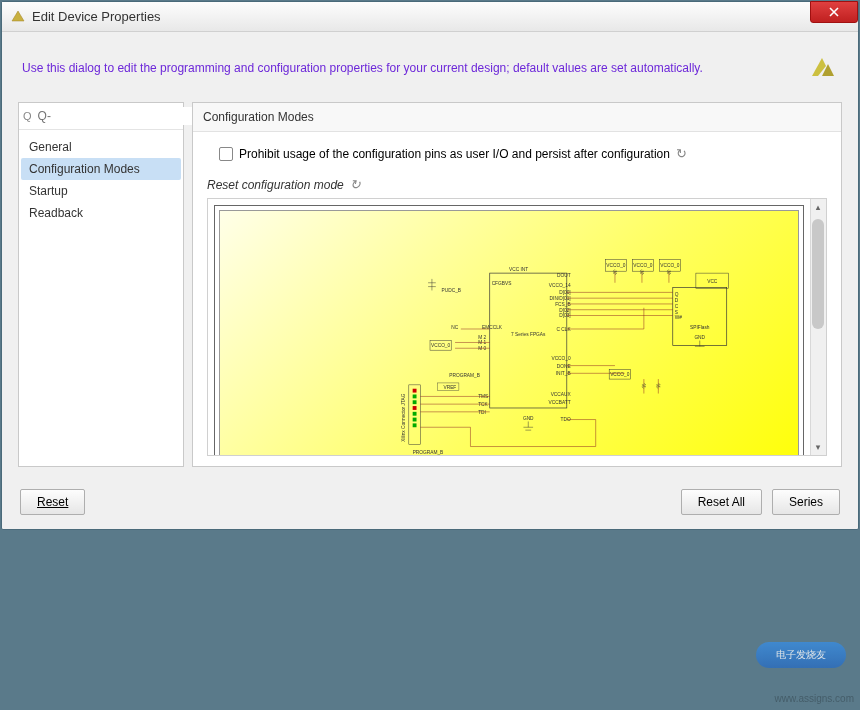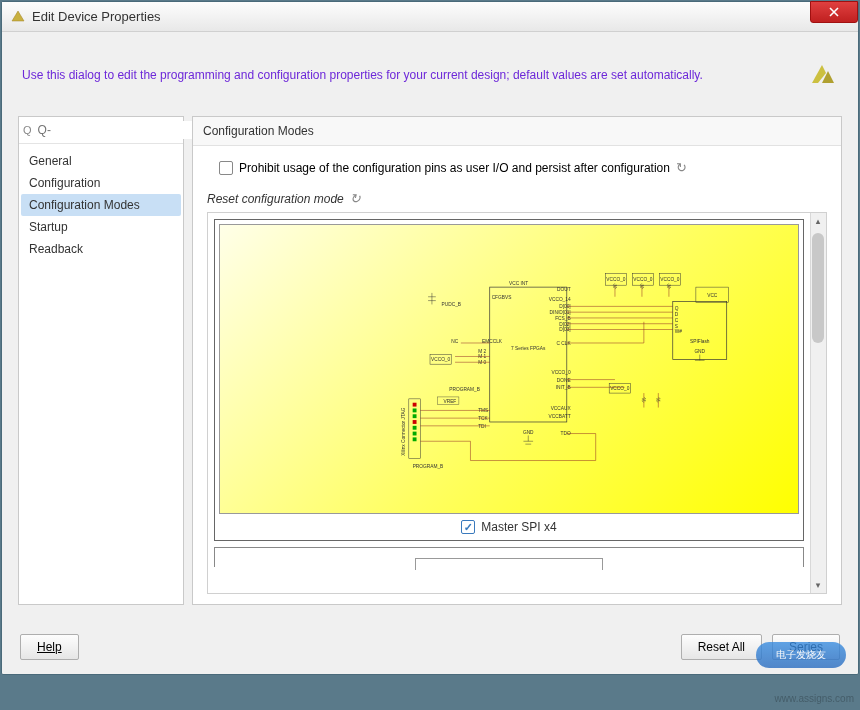--- a/index.html
+++ b/index.html
@@ -1,17 +1,17 @@
 <!DOCTYPE html>
 <html><head>
   <meta charset="utf-8">
   <style>
     * { box-sizing: border-box; margin: 0; padding: 0; }
     body { font-family: "Segoe UI", Tahoma, sans-serif; font-size: 12px; background: #5a7a8a; width: 860px; height: 710px; overflow: hidden; }
-    .window { width: 858px; height: 674px; margin: 1px; background: #f0f0f0; border: 1px solid #4a6a7a; border-radius: 2px; display: flex; flex-direction: column; gap: 7px; }
+    .window { width: 858px; height: 529px; margin: 1px; background: #f0f0f0; border: 1px solid #4a6a7a; border-radius: 2px; display: flex; flex-direction: column; }
     .titlebar { height: 30px; background: linear-gradient(#fdfdfd, #e8e8e8); border-bottom: 1px solid #d0d0d0; display: flex; align-items: center; padding-left: 8px; position: relative; }
     .titlebar-icon { width: 16px; height: 16px; margin-right: 6px; display: flex; align-items: center; justify-content: center; }
     .title-text { font-size: 13px; color: #333; }
     .close-btn { position: absolute; right: 0; top: -1px; width: 48px; height: 22px; background: linear-gradient(#e04040, #c02020); color: #fff; display: flex; align-items: center; justify-content: center; font-size: 12px; border-radius: 0 0 3px 3px; border: 1px solid #a01010; cursor: pointer; }
     .subtitle-row { padding: 20px 20px 18px 20px; display: flex; align-items: center; justify-content: space-between; }
     .subtitle-text { font-size: 12px; color: #6d28d9; flex: 1; }
     .logo-icon { width: 32px; height: 32px; margin-left: 10px; }
     .main-area { flex: 1; display: flex; padding: 0 16px 10px 16px; gap: 8px; overflow: hidden; }
     .sidebar { width: 166px; background: #fff; border: 1px solid #c9c9c9; display: flex; flex-direction: column; }
     .search-row { padding: 4px; border-bottom: 1px solid #e4e4e4; display: flex; align-items: center; gap: 4px; }
@@ -77,21 +77,20 @@
 
   <div class="main-area">
     <div class="sidebar">
       <div class="search-row">
         <span style="color:#888;font-size:11px;">Q</span>
         <input class="search-input" placeholder="Q-" style="">
         <span style="color:#888;font-size:8px;">▼</span>
       </div>
       <div class="sidebar-list">
         <div class="sidebar-item">General</div>
-        <div class="sidebar-item">Configuration</div>
         <div class="sidebar-item selected">Configuration Modes</div>
         <div class="sidebar-item">Startup</div>
         <div class="sidebar-item">Readback</div>
       </div>
     </div>
 
     <div class="content">
       <div class="content-header">Configuration Modes</div>
       <div class="content-body">
         <div class="checkbox-row">
@@ -244,21 +243,21 @@
             <div class="scroll-thumb"></div>
             <div class="scroll-arrow down">▾</div>
           </div>
         </div>
       </div>
     </div>
   </div>
 
   <div class="button-row">
     <button class="btn">
-        <span style="text-decoration:underline">Help</span>
+        <span style="text-decoration:underline">Reset</span>
       </button>
     <div class="spacer"></div>
     <button class="btn">Reset All</button>
     <button class="btn">Series</button>
   </div>
 
   <div class="watermark-badge">电子发烧友</div>
   <div class="watermark">www.assigns.com</div>
 </div>
 

